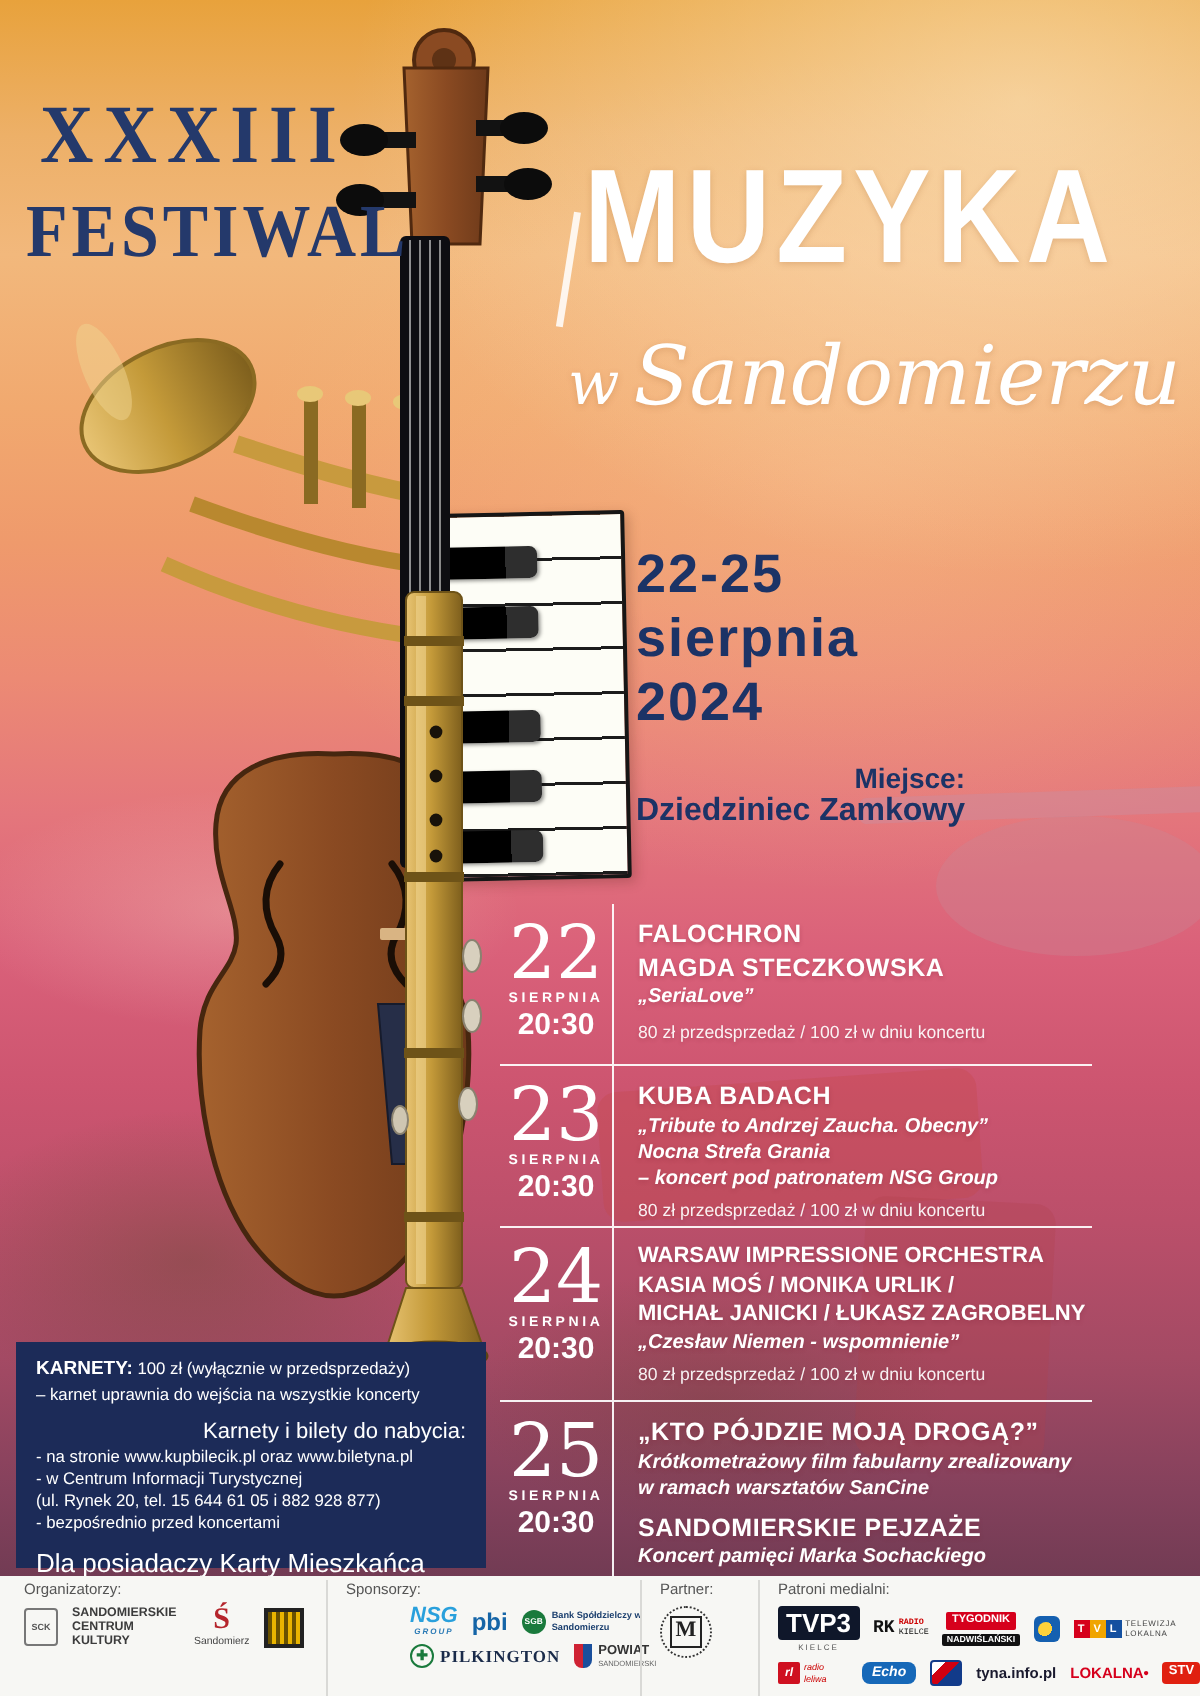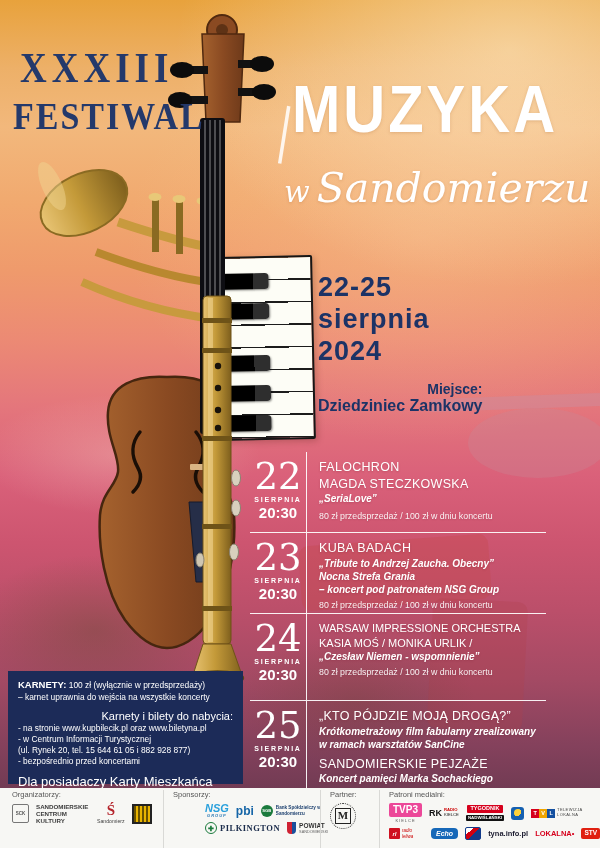--- a/index.html
+++ b/index.html
@@ -53,21 +53,21 @@
   .db-place{font-size:16px; font-weight:bold;}
 
   .events{left:250px; top:452px; width:296px; color:#fff;}
   .event{display:flex; border-bottom:1px solid rgba(255,255,255,.92);}
   .ev-date{width:56px; flex:none; border-right:1px solid rgba(255,255,255,.92);
     text-align:center; padding-top:7px;}
   .ev-day{font-family:"DejaVu Serif", serif; font-size:37px; line-height:.95; font-weight:400;}
   .ev-month{font-size:7px; font-weight:bold; letter-spacing:1.8px; margin-top:2px;}
   .ev-time{font-size:15px; font-weight:bold; margin-top:1px;}
   .ev-body{flex:1; padding:7px 0 0 12px; text-shadow:0 1px 2px rgba(130,35,55,.3);}
-  .ev-title{font-size:12.5px; font-weight:normal; letter-spacing:.3px; line-height:1.32; white-space:nowrap;}
+  .ev-title{font-size:12.5px; font-weight:bold; letter-spacing:.3px; line-height:1.32; white-space:nowrap;}
   .ev-title.small{font-size:11px; letter-spacing:0;}
   .ev-sub{font-size:10px; font-weight:bold; line-height:1.3;font-style:italic;}
   .ev-price{font-size:8.8px; opacity:.92; margin-top:6px;}
   .ev-note{font-size:8.8px; opacity:.92; margin-top:7px;}
   .gap5{height:5px;}
 
   .tickets{left:8px; top:671px; width:235px; height:113px; background:#1c2b58;
     color:#fff; padding:8px 10px; box-sizing:border-box; font-size:8.4px; line-height:1.32;}
   .t-bold{font-weight:bold; font-size:9.5px;}
   .t-head{font-weight:normal; font-size:11px; margin-top:6px;text-align:right;}
@@ -104,23 +104,23 @@
   .powiat-text b{font-size:6.5px; color:#333; display:block; line-height:1.1;}
   .powiat-text span{font-size:3.8px; color:#666; display:block;}
 
   .seal{width:24px; height:24px; border-radius:50%; border:1.5px dotted #333; display:grid; place-items:center;}
   .seal span{font-family:"Liberation Serif", serif; font-weight:bold; font-size:11px; color:#222; border:1px solid #222; padding:0 2px; line-height:1.2;}
 
   .media-rows{display:flex; flex-direction:column; gap:4px;}
   .media-row{display:flex; align-items:center; gap:7px;}
   .chipcol{display:flex; flex-direction:column; align-items:center; gap:1px;}
   .chip{border-radius:2px; color:#fff; font-weight:bold; display:inline-block; line-height:1;}
-  .tvp3{background:#ec4899; font-size:10px; padding:2px 4px;}
+  .tvp3{background:#0f172a; font-size:13px; padding:2px 4px;}
   .under{font-size:4px; color:#555; letter-spacing:1px;}
-  .rk-wrap{display:flex; align-items:center; gap:2px;}
+  .rk-wrap{display:flex; align-items:center; gap:2px;font-family:Liberation Mono, monospace;}
   .rk-main{font-size:9px; font-weight:bold; color:#111; line-height:1;}
   .rk-side b{display:block; font-size:4.2px; color:#c00; line-height:1.15;}
   .rk-side span{display:block; font-size:4.2px; color:#111; line-height:1.15;}
   .tygodnik .t1{background:#d6001c; font-size:5.5px; padding:1.5px 3px; border-radius:1px;}
   .tygodnik .t2{background:#111; font-size:4.4px; padding:1px 2px; border-radius:1px; margin-top:1px;}
   .round-radio{width:13px; height:13px; background:#1560b0; border-radius:3px; display:grid; place-items:center;}
   .round-radio i{width:8px; height:8px; background:radial-gradient(circle at 40% 40%, #ffd23a 55%, #1560b0 56%); border-radius:50%;}
   .tvl-wrap{display:flex; align-items:center; gap:2px;}
   .tvl-boxes{display:flex;}
   .tvl-boxes b{width:8px; height:9px; color:#fff; font-size:5.5px; display:grid; place-items:center;}
@@ -285,20 +285,21 @@
 
     <div class="event" style="height:86px">
       <div class="ev-date">
         <div class="ev-day">24</div>
         <div class="ev-month">SIERPNIA</div>
         <div class="ev-time">20:30</div>
       </div>
       <div class="ev-body">
         <div class="ev-title small">WARSAW IMPRESSIONE ORCHESTRA</div>
         <div class="ev-title small">KASIA MOŚ / MONIKA URLIK /</div>
+        <div class="ev-title small">MICHAŁ JANICKI / ŁUKASZ ZAGROBELNY</div>
         <div class="ev-sub">„Czesław Niemen - wspomnienie”</div>
         <div class="ev-price" style="margin-top:4px">80 zł przedsprzedaż / 100 zł w dniu koncertu</div>
       </div>
     </div>
 
     <div class="event" style="height:101px">
       <div class="ev-date">
         <div class="ev-day">25</div>
         <div class="ev-month">SIERPNIA</div>
         <div class="ev-time">20:30</div>

